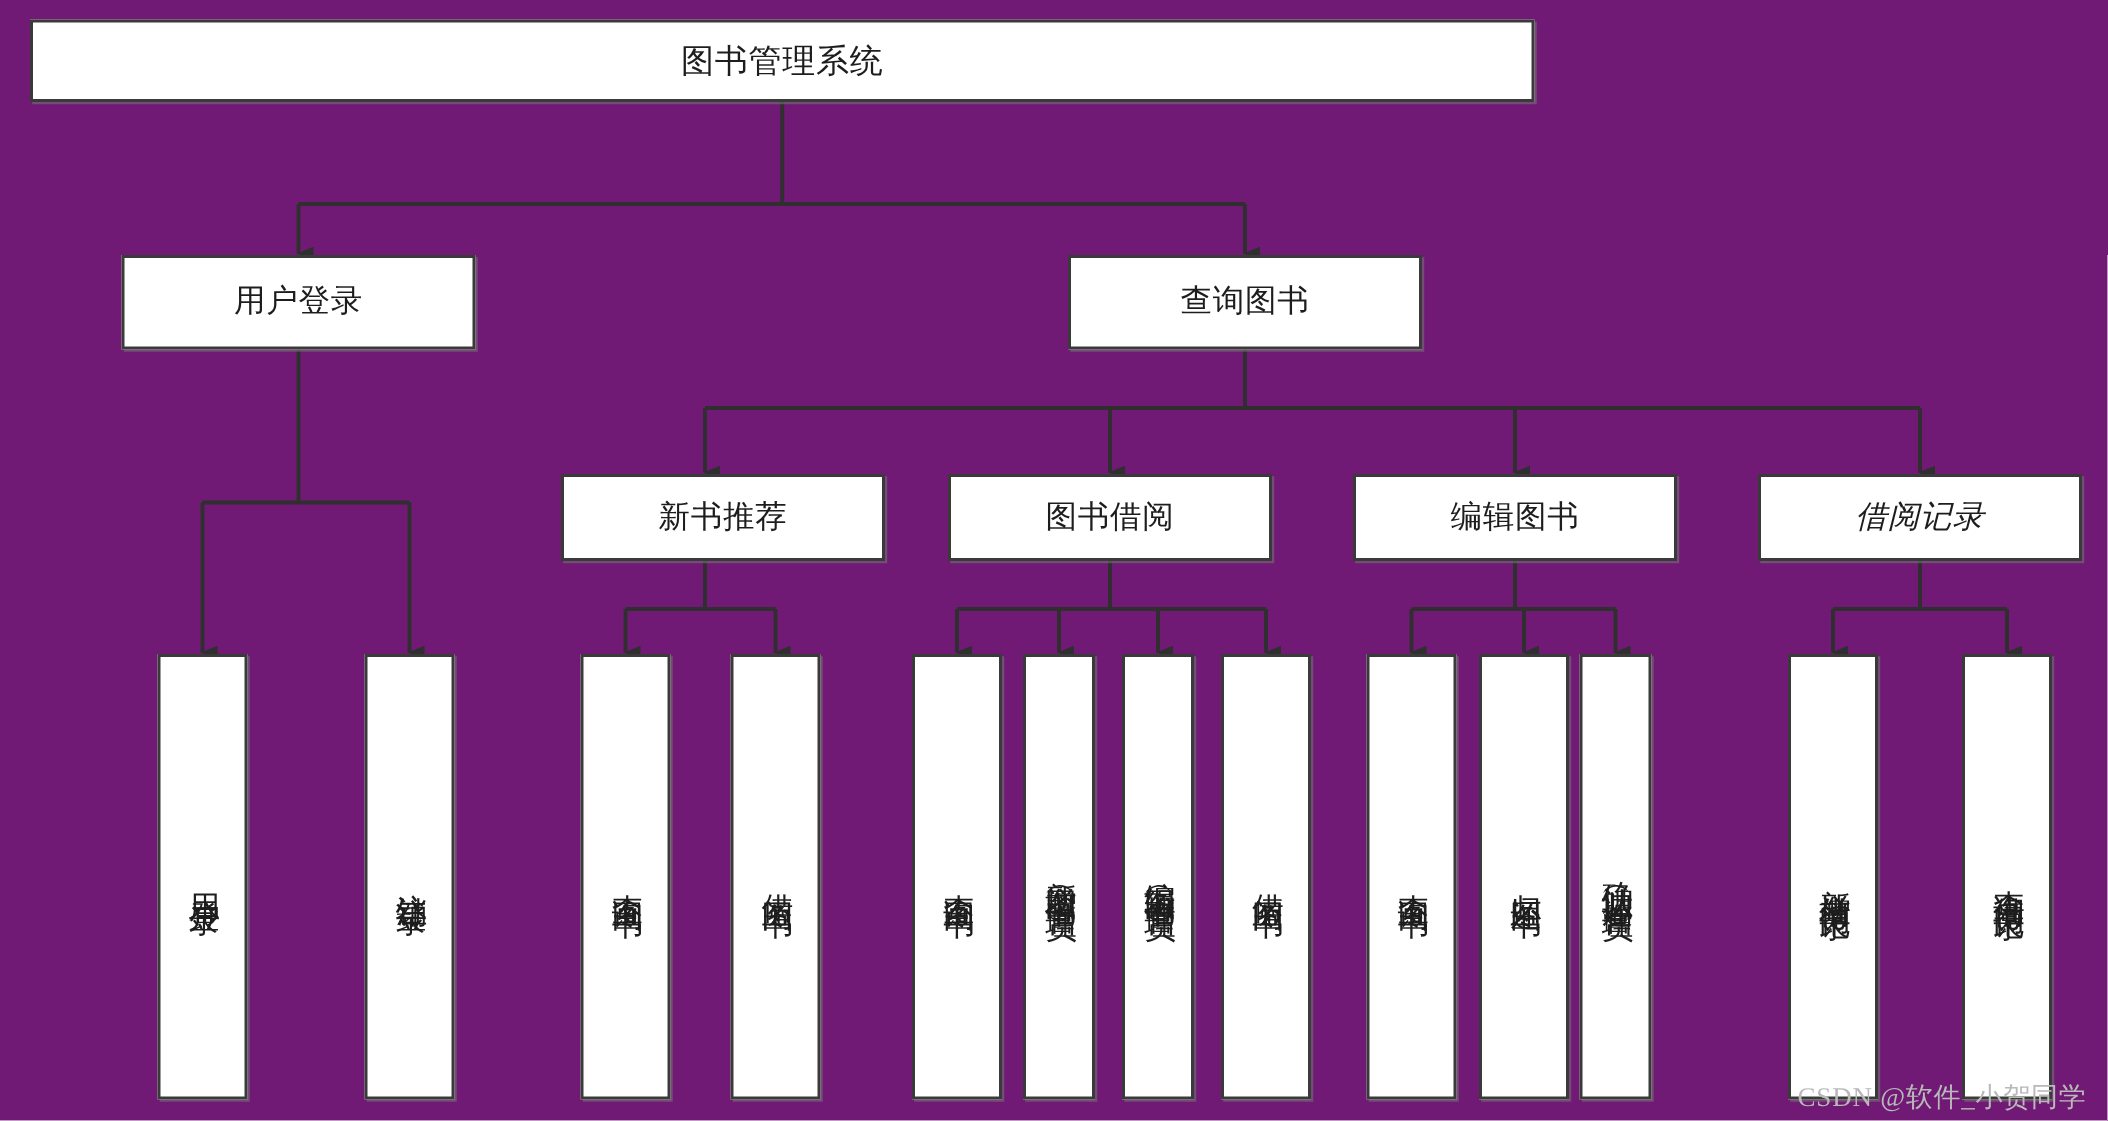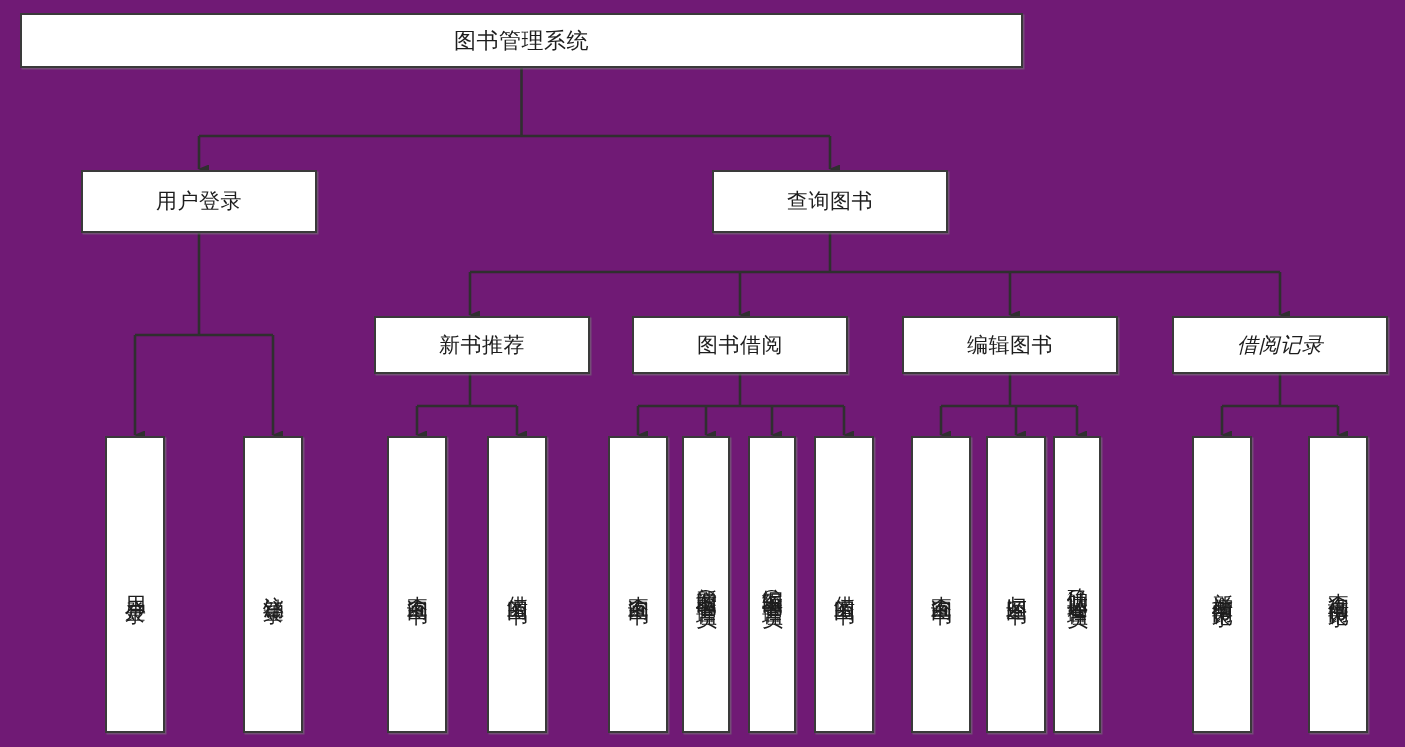--- a/index.html
+++ b/index.html
@@ -167,13 +167,14 @@
         <span class="node-label">确认归还（管理员）</span>
       </div>
       <div class="node-box vertical" style="left: 1192px; top: 436px; width: 60px; height: 297px;">
         <span class="node-label">新增借阅记录</span>
       </div>
       <div class="node-box vertical" style="left: 1308px; top: 436px; width: 60px; height: 297px;">
         <span class="node-label">查询借阅记录</span>
       </div>
     </div>
 
+  <div class="watermark">CSDN @软件_小贺同学</div>
 </div>
 
 </body></html>

